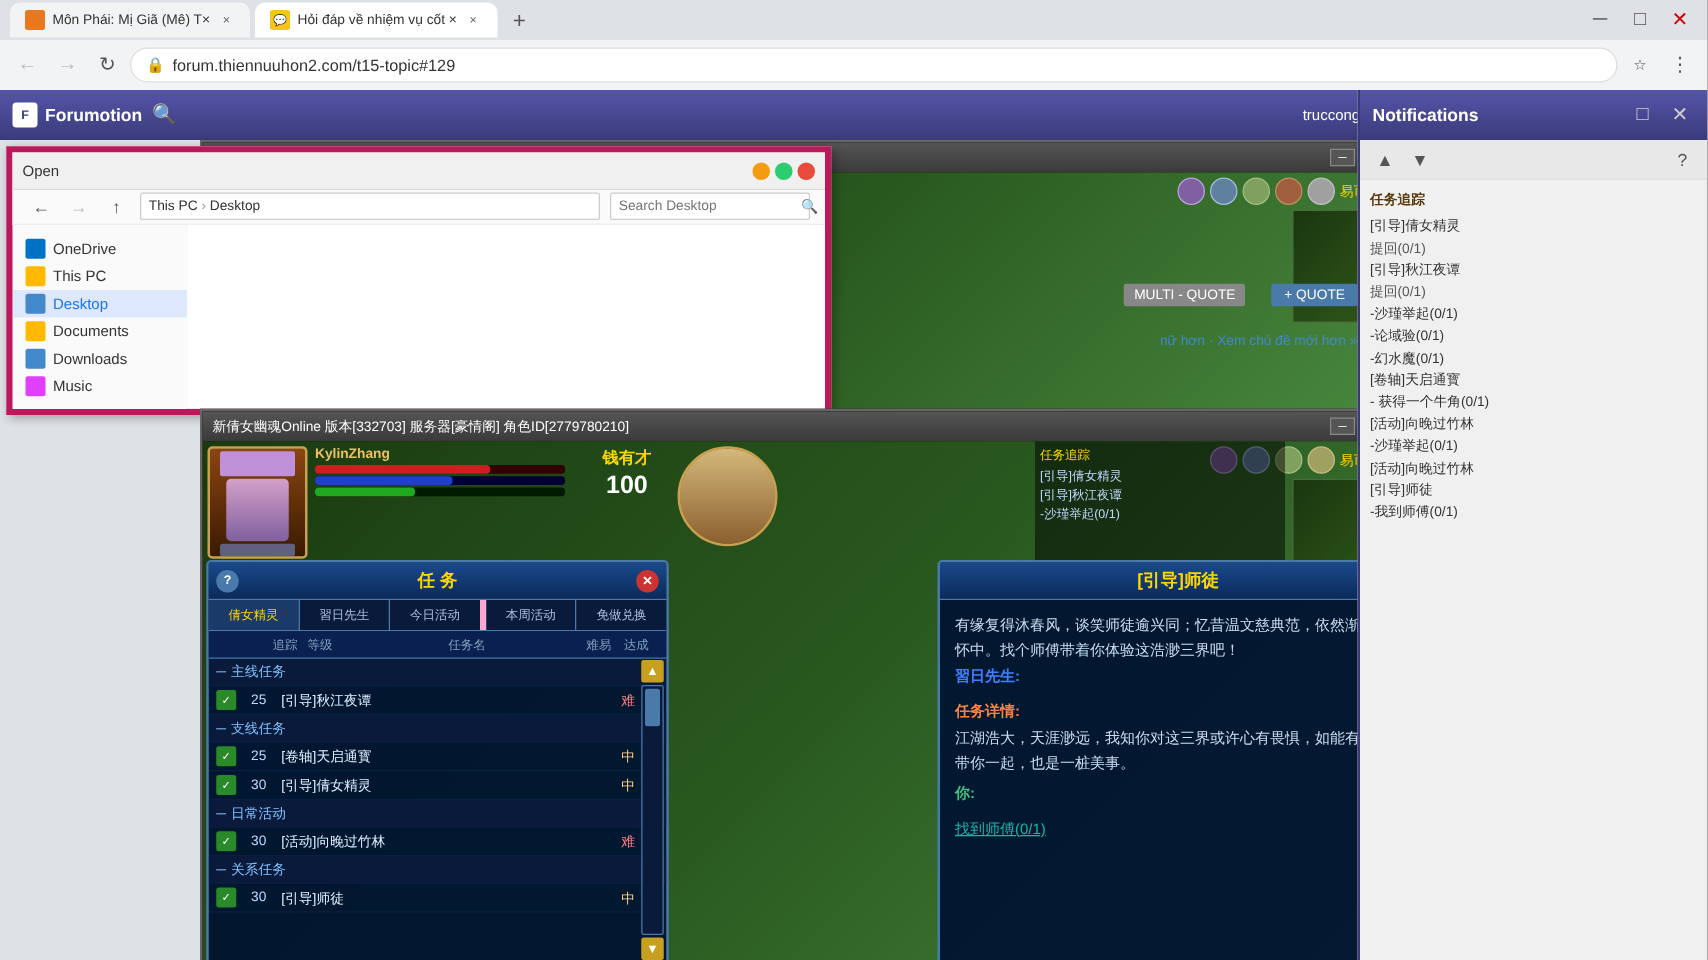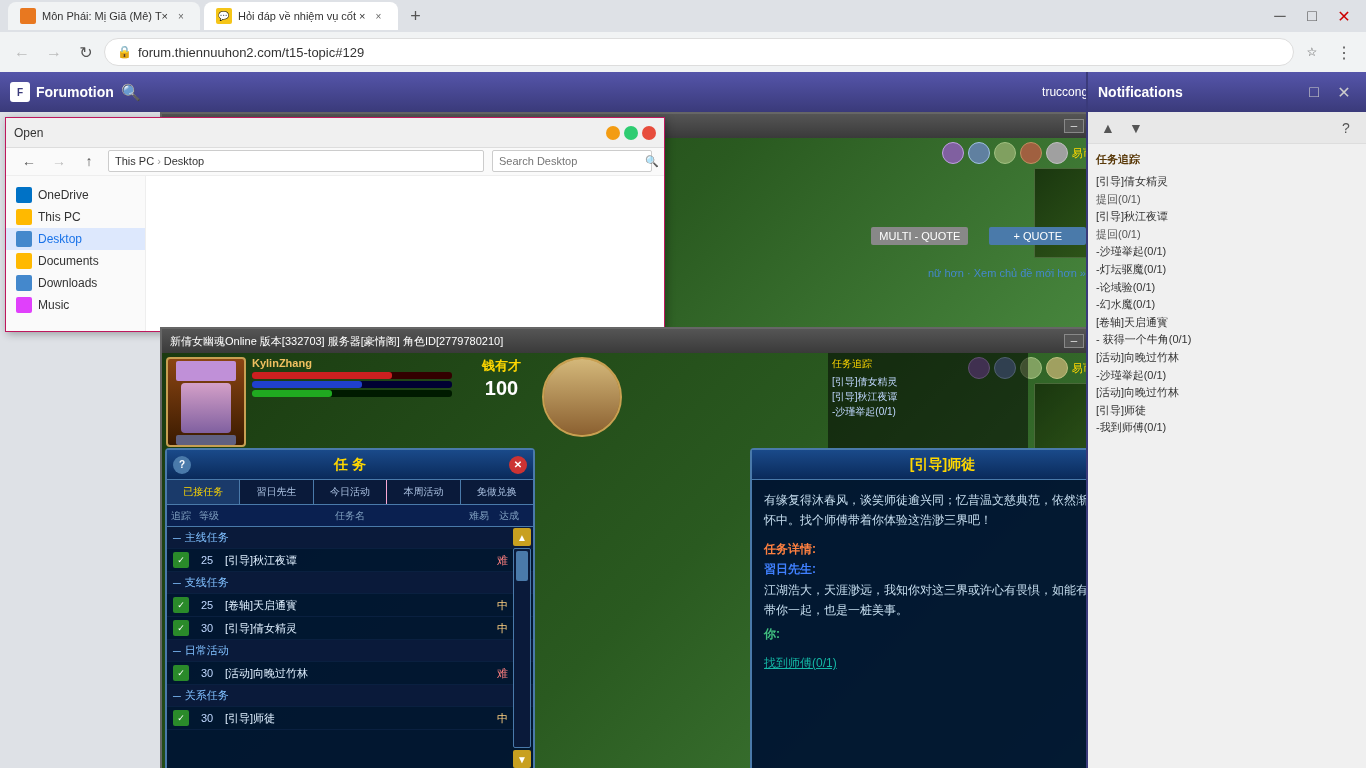--- a/index.html
+++ b/index.html
@@ -21,21 +21,21 @@
     .chrome-nav-btn { width: 28px; height: 28px; border-radius: 50%; display: flex; align-items: center; justify-content: center; color: #555; cursor: pointer; font-size: 16px; }
     .chrome-nav-btn.disabled { color: #bbb; cursor: default; }
     .chrome-address-bar { flex: 1; height: 28px; background: #fff; border-radius: 14px; display: flex; align-items: center; padding: 0 12px; gap: 6px; border: 1px solid #ddd; }
     .chrome-address-text { font-size: 13px; color: #333; flex: 1; }
     .chrome-bookmark-btn { width: 28px; height: 28px; border-radius: 50%; display: flex; align-items: center; justify-content: center; color: #555; cursor: pointer; }
     .chrome-extra-btns { display: flex; gap: 2px; }
 
     .chrome-content { flex: 1; position: relative; overflow: hidden; }
 
     
-    .file-explorer { position: absolute; left: 8px; top: 5px; width: 660px; height: 210px; background: #fff; border: 1px solid #be185d; box-shadow: 2px 2px 8px rgba(0,0,0,0.3); display: flex; flex-direction: column; z-index: 10; }
+    .file-explorer { position: absolute; left: 8px; top: 5px; width: 660px; height: 210px; background: #fff; border: 5px solid #be185d; box-shadow: 2px 2px 8px rgba(0,0,0,0.3); display: flex; flex-direction: column; z-index: 10; }
     .file-explorer-titlebar { height: 30px; background: #f0f0f0; display: flex; align-items: center; padding: 0 8px; border-bottom: 1px solid #ddd; }
     .file-explorer-title { flex: 1; font-size: 12px; color: #333; }
     .file-explorer-controls { display: flex; gap: 4px; }
     .fe-btn { width: 14px; height: 14px; border-radius: 50%; display: flex; align-items: center; justify-content: center; font-size: 9px; cursor: pointer; }
     .fe-close { background: #e74c3c; }
     .fe-min { background: #f39c12; }
     .fe-max { background: #2ecc71; }
     .fe-nav-btn { width: 22px; height: 22px; display: flex; align-items: center; justify-content: center; color: #555; font-size: 14px; cursor: pointer; }
 
     .file-explorer-body { display: flex; flex: 1; overflow: hidden; }
@@ -306,29 +306,29 @@
         <div style="position:absolute;right:4px;top:90px;background:#aa0000;color:#fff;font-size:9px;padding:1px 4px;font-weight:bold;">GM</div>
 
         <div style="position:absolute;left:3px;top:95px;width:370px;height:420px;background:rgba(0,20,50,0.95);border:2px solid #4a7aaa;border-radius:4px;">
           <div style="height:30px;background:linear-gradient(to bottom,#1a4a8a,#0a2a5a);display:flex;align-items:center;justify-content:center;color:#ffd700;font-size:14px;font-weight:bold;border-bottom:1px solid #4a7aaa;position:relative;">
             <span>任 务</span>
             <div style="position:absolute;left:6px;top:50%;transform:translateY(-50%);width:18px;height:18px;background:#4a7aaa;border-radius:50%;display:flex;align-items:center;justify-content:center;color:#fff;font-size:10px;cursor:pointer;">?</div>
             <div style="position:absolute;right:6px;top:50%;transform:translateY(-50%);width:18px;height:18px;background:#cc3333;border-radius:50%;display:flex;align-items:center;justify-content:center;color:#fff;font-size:10px;cursor:pointer;">✕</div>
           </div>
 
           <div style="display:flex;background:#0a1a3a;border-bottom:1px solid #4a7aaa;">
-            <div style="flex:1;height:24px;display:flex;align-items:center;justify-content:center;color:#ffd700;font-size:10px;cursor:pointer;background:#1a3a6a;border-right:1px solid #4a7aaa;">已接任务</div>
+            <div style="flex:1;height:24px;display:flex;align-items:center;justify-content:center;color:#ffd700;font-size:10px;cursor:pointer;background:#1a3a6a;border-right:1px solid #4a7aaa;">倩女精灵</div>
             <div style="flex:1;height:24px;display:flex;align-items:center;justify-content:center;color:#aac0e0;font-size:10px;cursor:pointer;border-right:1px solid #4a7aaa;">習日先生</div>
-            <div style="flex:1;height:24px;display:flex;align-items:center;justify-content:center;color:#aac0e0;font-size:10px;cursor:pointer;border-right:1px solid #f9a8d4;text-align:center;">今日活动</div>
+            <div style="flex:1;height:24px;display:flex;align-items:center;justify-content:center;color:#aac0e0;font-size:10px;cursor:pointer;border-right:5px solid #f9a8d4;text-align:center;">今日活动</div>
             <div style="flex:1;height:24px;display:flex;align-items:center;justify-content:center;color:#aac0e0;font-size:10px;cursor:pointer;border-right:1px solid #4a7aaa;">本周活动</div>
             <div style="flex:1;height:24px;display:flex;align-items:center;justify-content:center;color:#aac0e0;font-size:10px;cursor:pointer;">免做兑换</div>
           </div>
 
           <div style="display:flex;background:#0a2050;height:22px;align-items:center;padding:0 4px;border-bottom:1px solid #4a7aaa;">
-            <span style="color:#80a0c0;font-size:10px;width:28px;">追踪</span>
+            <span style="color:#80a0c0;font-size:10px;width:28px;margin-left:47px;">追踪</span>
             <span style="color:#80a0c0;font-size:10px;width:32px;">等级</span>
             <span style="color:#80a0c0;font-size:10px;flex:1;text-align:center;">任务名</span>
             <span style="color:#80a0c0;font-size:10px;width:30px;">难易</span>
             <span style="color:#80a0c0;font-size:10px;width:30px;">达成</span>
           </div>
 
           <div style="overflow-y:auto;height:330px;position:relative;">
 
             <div style="background:#0a1a3a;padding:3px 6px;color:#80c0ff;font-size:11px;display:flex;align-items:center;gap:4px;border-bottom:1px solid #0a2040;">
               ─ <span>主线任务</span>
@@ -386,22 +386,22 @@
           </div>
         </div>
 
         <div style="position:absolute;right:3px;top:95px;width:385px;height:420px;background:rgba(0,20,50,0.95);border:2px solid #4a7aaa;border-radius:4px;">
           <div style="height:30px;background:linear-gradient(to bottom,#1a4a8a,#0a2a5a);display:flex;align-items:center;justify-content:center;color:#ffd700;font-size:14px;font-weight:bold;border-bottom:1px solid #4a7aaa;position:relative;">
             <span>[引导]师徒</span>
             <div style="position:absolute;right:6px;top:50%;transform:translateY(-50%);width:18px;height:18px;background:#cc3333;border-radius:50%;display:flex;align-items:center;justify-content:center;color:#fff;font-size:10px;cursor:pointer;">✕</div>
           </div>
           <div style="padding:10px 12px;color:#c8dff0;font-size:12px;line-height:1.7;height:300px;overflow-y:auto;">
             <p>有缘复得沐春风，谈笑师徒逾兴同；忆昔温文慈典范，依然渐洒感怀中。找个师傅带着你体验这浩渺三界吧！</p>
+            <p style="color:#4080ff;font-weight:bold;">習日先生:</p>
             <p style="color:#ff8040;font-weight:bold;margin-top:8px;">任务详情:</p>
-            <p style="color:#4080ff;font-weight:bold;">習日先生:</p>
             <p>江湖浩大，天涯渺远，我知你对这三界或许心有畏惧，如能有师傅带你一起，也是一桩美事。</p>
             <p style="color:#40c080;font-weight:bold;margin-top:4px;">你:</p>
             <a style="color:#14b8a6;cursor:pointer;text-decoration:underline;margin-top:8px;display:block;">找到师傅(0/1)</a>
           </div>
 
           <div style="position:absolute;right:2px;top:32px;display:flex;flex-direction:column;gap:2px;">
             <div style="width:18px;height:18px;background:#c8a020;display:flex;align-items:center;justify-content:center;color:#fff;font-size:10px;cursor:pointer;border-radius:2px;">▲</div>
             <div style="width:18px;height:250px;background:#0a1a3a;border:1px solid #4a7aaa;border-radius:2px;position:relative;">
               <div style="width:12px;height:30px;background:#4a7aaa;margin:2px;border-radius:2px;"></div>
             </div>
@@ -426,38 +426,37 @@
         <div class="notif-toolbar-btn">?</div>
       </div>
       <div class="notif-items">
         <div style="color:#5a3a0a;font-size:11px;font-weight:bold;padding:4px;">任务追踪</div>
         <div style="color:#333;font-size:11px;padding:2px 4px;line-height:1.6;">
           <div>[引导]倩女精灵</div>
           <div style="color:#555;">提回(0/1)</div>
           <div>[引导]秋江夜谭</div>
           <div style="color:#555;">提回(0/1)</div>
           <div>-沙瑾举起(0/1)</div>
-          <div>-灯坛驱魔(0/1)</div>
           <div>-论域验(0/1)</div>
           <div>-幻水魔(0/1)</div>
           <div>[卷轴]天启通寳</div>
           <div>- 获得一个牛角(0/1)</div>
           <div>[活动]向晚过竹林</div>
           <div>-沙瑾举起(0/1)</div>
           <div>[活动]向晚过竹林</div>
           <div>[引导]师徒</div>
           <div>-我到师傅(0/1)</div>
         </div>
       </div>
 
     </div>
 
     <div style="position:absolute;right:280px;top:155px;display:flex;gap:21px;z-index:8;">
       <div style="background:#888;color:#fff;padding:3px 8px;font-size:11px;cursor:pointer;border-radius:2px;">MULTI - QUOTE</div>
-      <div style="background:#4a7aaa;color:#fff;padding:3px 24px;font-size:11px;cursor:pointer;border-radius:2px;">+ QUOTE</div>
+      <div style="background:#4a7aaa;color:#fff;padding:3px 10px;font-size:11px;cursor:pointer;border-radius:2px;">+ QUOTE</div>
     </div>
 
     <div style="position:absolute;right:280px;top:195px;font-size:11px;color:#4488cc;z-index:8;">
       <span style="cursor:pointer;padding-left:20px;">nữ hơn · Xem chủ đề mới hơn »</span>
     </div>
 
   </div>
 </div>
 
 </body></html>

